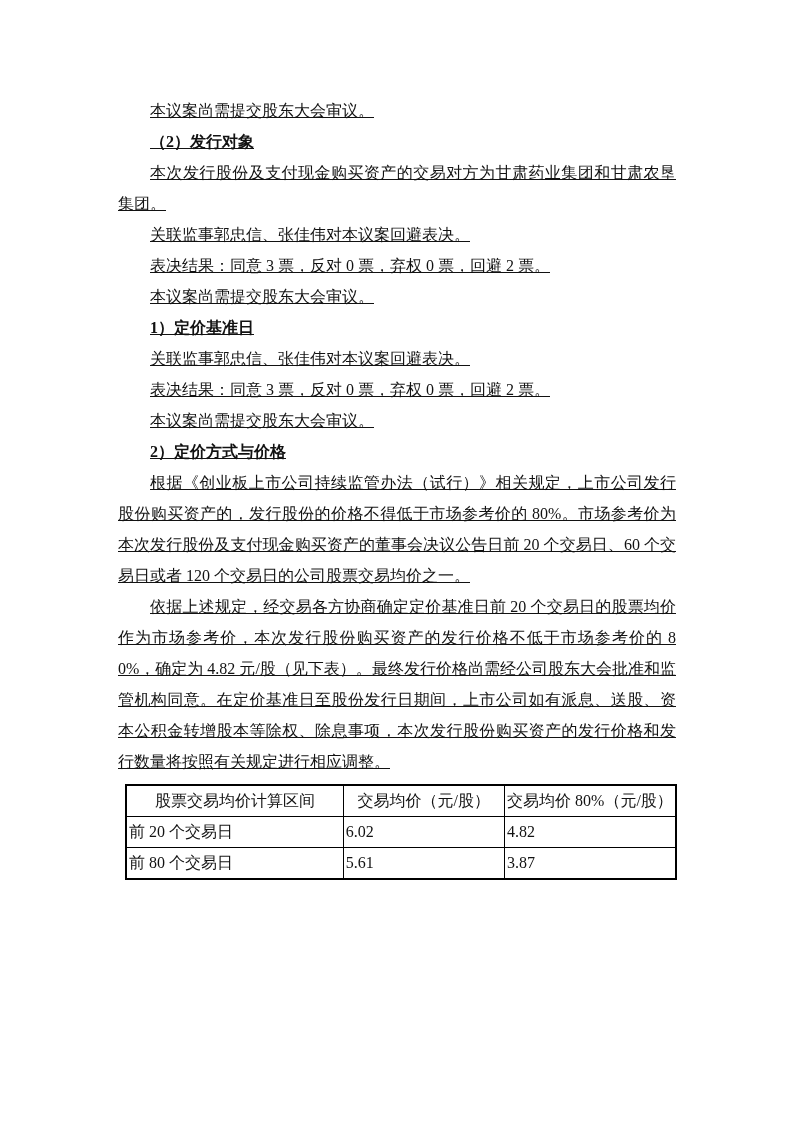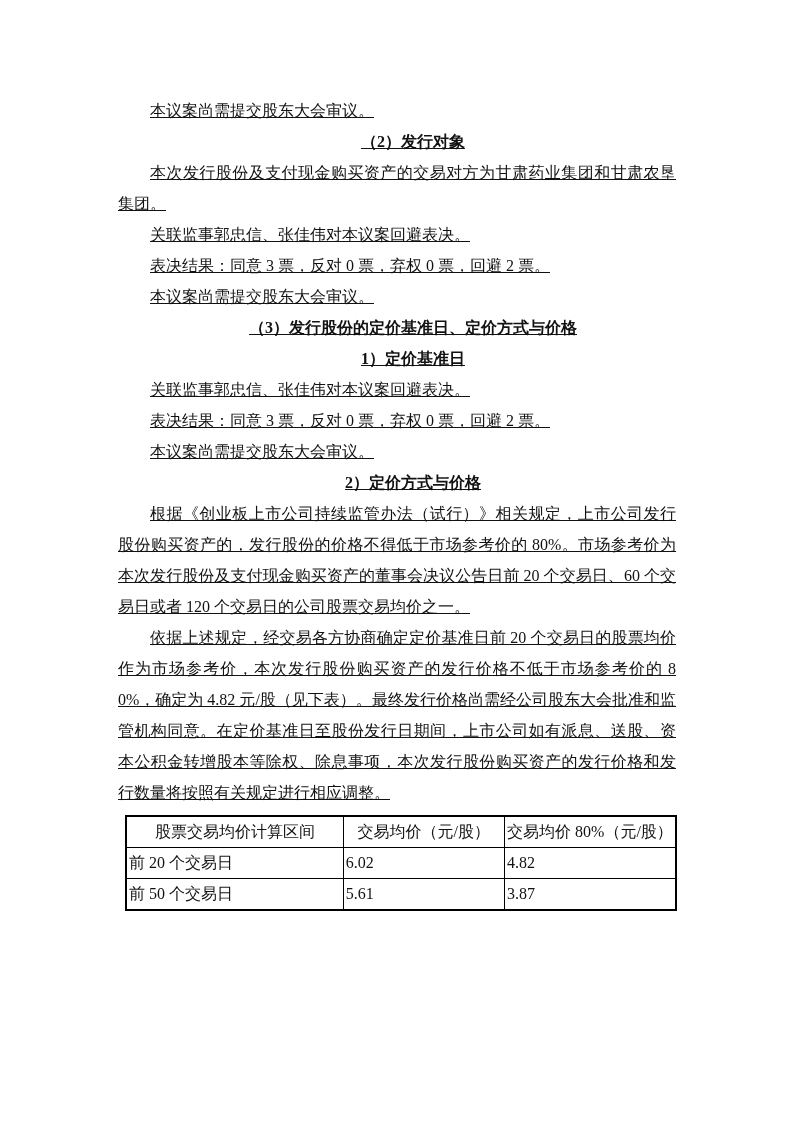--- a/index.html
+++ b/index.html
@@ -27,21 +27,21 @@
     font-size: 16px;
     line-height: 31px;
     text-align: justify;
     text-justify: inter-character;
     text-indent: 2em;
     word-break: break-all;
     text-decoration: underline;
   }
   .para.bold {
     font-weight: bold;
-    text-align: center;
+    text-align: left;
   }
   table.price-table {
     border-collapse: collapse;
     table-layout: fixed;
     width: 552px;
     margin-top: 7px;
     margin-left: 7px;
     border: 2px solid #000000;
   }
   table.price-table th,
@@ -60,21 +60,20 @@
 
 <div class="page">
   <div class="content">
     <div id="document-body">
         <p class="para">本议案尚需提交股东大会审议。</p>
         <p class="para bold">（2）发行对象</p>
         <p class="para">本次发行股份及支付现金购买资产的交易对方为甘肃药业集团和甘肃农垦集团。</p>
         <p class="para">关联监事郭忠信、张佳伟对本议案回避表决。</p>
         <p class="para">表决结果：同意 3 票，反对 0 票，弃权 0 票，回避 2 票。</p>
         <p class="para">本议案尚需提交股东大会审议。</p>
-        <p class="para bold">（3）发行股份的定价基准日、定价方式与价格</p>
         <p class="para bold">1）定价基准日</p>
         <p class="para">关联监事郭忠信、张佳伟对本议案回避表决。</p>
         <p class="para">表决结果：同意 3 票，反对 0 票，弃权 0 票，回避 2 票。</p>
         <p class="para">本议案尚需提交股东大会审议。</p>
         <p class="para bold">2）定价方式与价格</p>
         <p class="para">根据《创业板上市公司持续监管办法（试行）》相关规定，上市公司发行股份购买资产的，发行股份的价格不得低于市场参考价的 80%。市场参考价为本次发行股份及支付现金购买资产的董事会决议公告日前 20 个交易日、60 个交易日或者 120 个交易日的公司股票交易均价之一。</p>
         <p class="para">依据上述规定，经交易各方协商确定定价基准日前 20 个交易日的股票均价作为市场参考价，本次发行股份购买资产的发行价格不低于市场参考价的 80%，确定为 4.82 元/股（见下表）。最终发行价格尚需经公司股东大会批准和监管机构同意。在定价基准日至股份发行日期间，上市公司如有派息、送股、资本公积金转增股本等除权、除息事项，本次发行股份购买资产的发行价格和发行数量将按照有关规定进行相应调整。</p>
       </div>
     <table class="price-table">
       <colgroup id="price-table-colgroup">
@@ -89,20 +88,20 @@
             <th>交易均价 80%（元/股）</th>
           </tr>
         </thead>
       <tbody id="price-table-body">
           <tr>
             <td>前 20 个交易日</td>
             <td>6.02</td>
             <td>4.82</td>
           </tr>
           <tr>
-            <td>前 50 个交易日</td>
+            <td>前 80 个交易日</td>
             <td>5.61</td>
             <td>3.87</td>
           </tr>
         </tbody>
     </table>
   </div>
 </div>
 
 </body></html>

